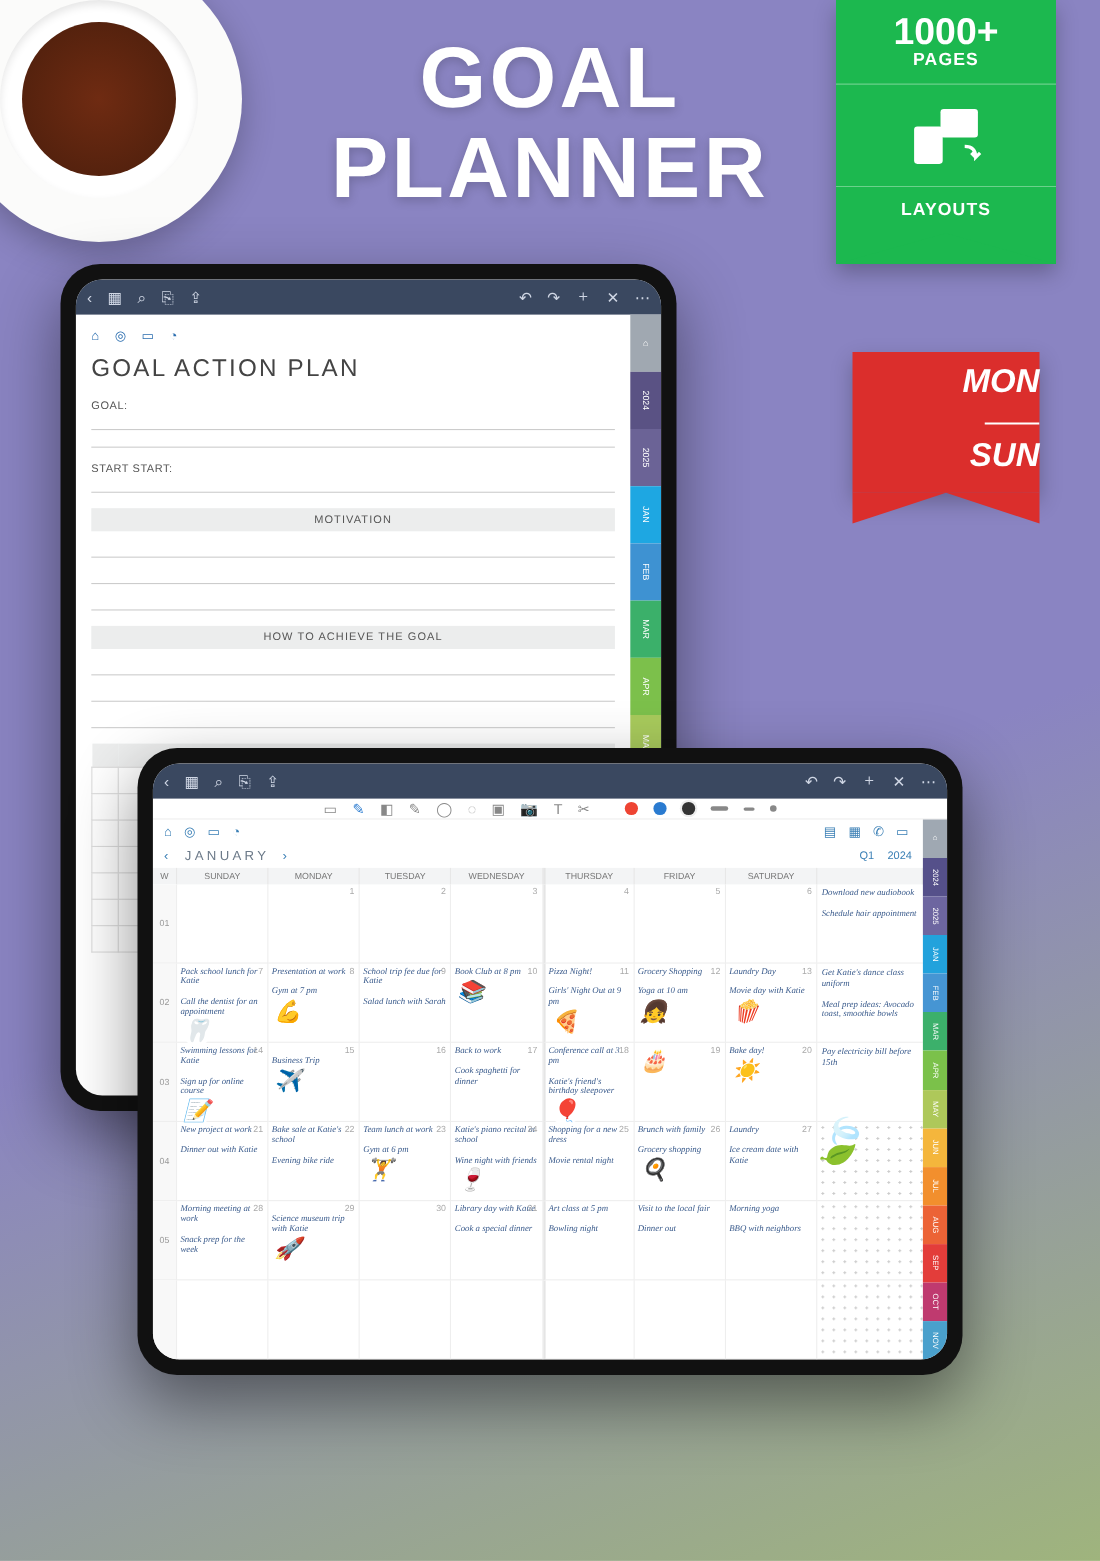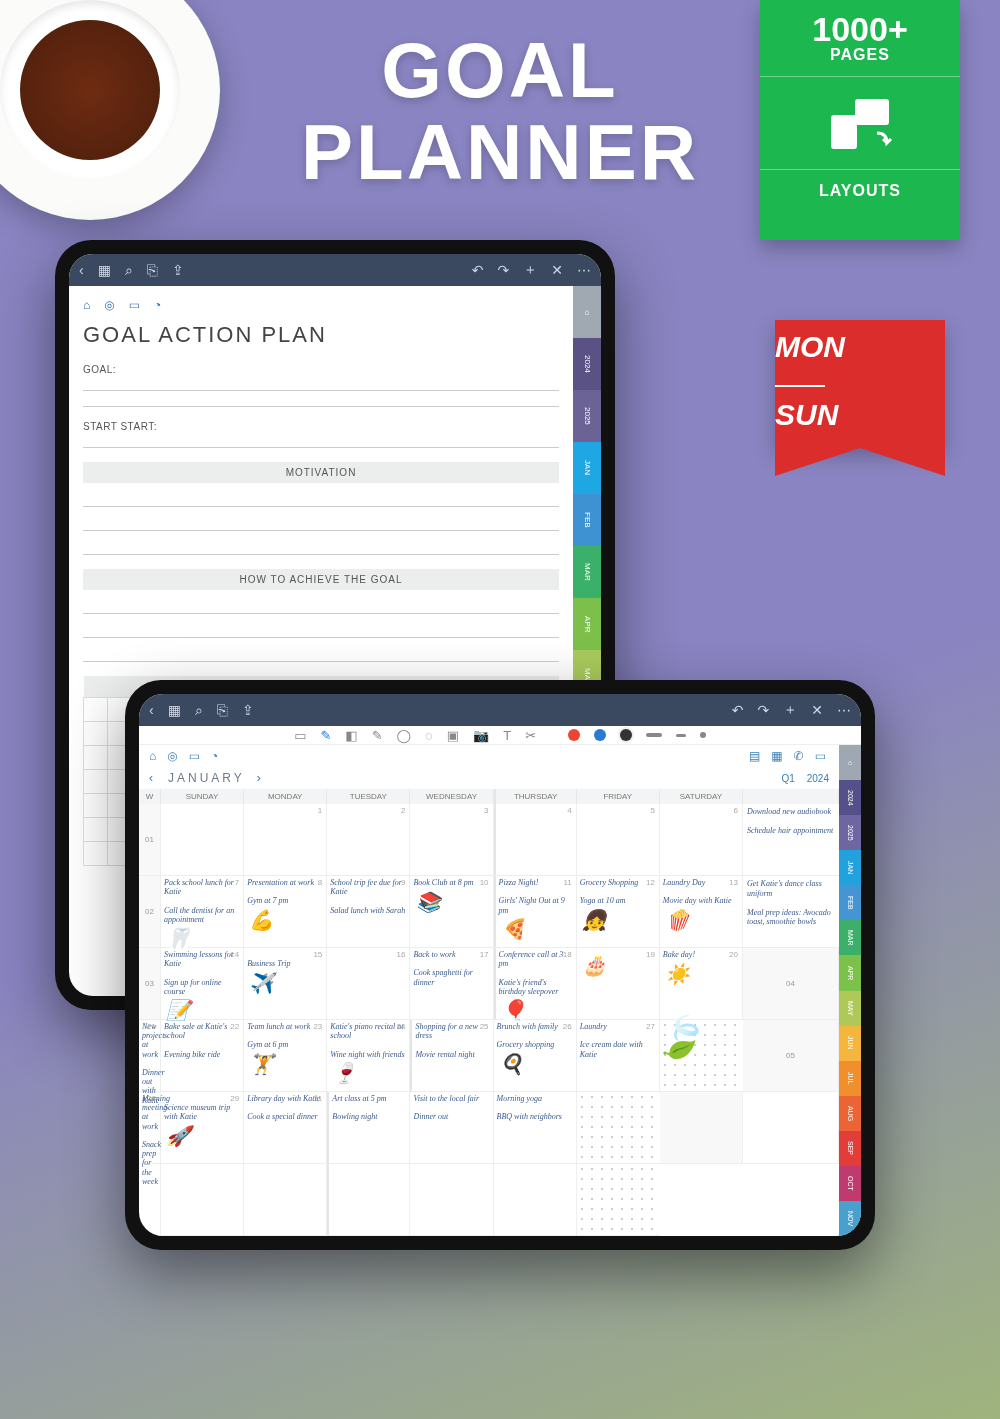--- a/index.html
+++ b/index.html
@@ -20,21 +20,21 @@
   .title { position:absolute; top: 30px; left: 50%; transform: translateX(-50%); text-align:center; color:#fff; font-weight:800; letter-spacing:3px; font-size:78px; line-height:1.05; text-shadow: 0 3px 10px rgba(0,0,0,.2); }
 
   
   .banner { position:absolute; top:0; right:40px; width:200px; background:#1cb84f; color:#fff; text-align:center; box-shadow: 0 8px 18px rgba(0,0,0,.25); }
   .banner .sec { padding:12px 6px; border-bottom:1px solid rgba(255,255,255,.35); }
   .banner .big { font-size:34px; font-weight:800; line-height:1; }
   .banner .sub { font-size:16px; font-weight:600; letter-spacing:1px; }
   .banner svg { display:block; margin:4px auto; }
   .banner .tail { height:0; border-left:100px solid #1cb84f; border-right:100px solid #1cb84f; border-bottom:28px solid transparent; }
 
-  .ribbon2 { position:absolute; top:320px; right:55px; width:170px; background:#db2e2c; color:#fff; text-align:left; font-size:30px; font-style:italic; font-weight:700; box-shadow:0 8px 18px rgba(0,0,0,.25); padding:10px 0 16px; }
+  .ribbon2 { position:absolute; top:320px; right:55px; width:170px; background:#db2e2c; color:#fff; text-align:right; font-size:30px; font-style:italic; font-weight:700; box-shadow:0 8px 18px rgba(0,0,0,.25); padding:10px 0 16px; }
   .ribbon2 .tail { position:absolute; bottom:-28px; left:0; width:0; height:0; border-left:85px solid #db2e2c; border-right:85px solid #db2e2c; border-bottom:28px solid transparent; }
 
   
   .tablet { position:absolute; background:#111; border-radius:36px; padding:14px; box-shadow: 0 24px 60px rgba(0,0,0,.45); }
   .screen { background:#fff; width:100%; height:100%; border-radius:24px; overflow:hidden; position:relative; }
 
   .tablet1 { top:240px; left:55px; width:560px; height:770px; }
   .tablet2 { top:680px; left:125px; width:750px; height:570px; }
 
   
@@ -389,20 +389,21 @@
                 <span class="n">17</span>
                 <div style="white-space: pre-line;">Back to work
 
 Cook spaghetti for dinner</div>
               </div>
               <div class="cell gutter"><span class="n">18</span><div style="white-space: pre-line;">Conference call at 3 pm
 
 Katie's friend's birthday sleepover</div><span class="sticker">🎈</span></div>
               <div class="cell"><span class="n">19</span><div style="white-space: pre-line;"></div><span class="sticker">🎂</span></div>
               <div class="cell"><span class="n">20</span><div style="white-space: pre-line;">Bake day!</div><span class="sticker">☀️</span></div>
+              <div class="side">Pay electricity bill before 15th</div>
               <div class="wk">04</div>
               <div class="cell">
                 <span class="n">21</span>
                 <div style="white-space: pre-line;">New project at work
 
 Dinner out with Katie</div>
               </div>
               <div class="cell">
                 <span class="n">22</span>
                 <div style="white-space: pre-line;">Bake sale at Katie's school
@@ -433,20 +434,24 @@
               <div class="side dots"><span class="sticker" style="font-size: 40px;">🍃</span></div>
               <div class="wk">05</div>
               <div class="cell">
                 <span class="n">28</span>
                 <div style="white-space: pre-line;">Morning meeting at work
 
 Snack prep for the week</div>
               </div>
               <div class="cell"><span class="n">29</span><div style="white-space: pre-line;">
 Science museum trip with Katie</div><span class="sticker">🚀</span></div>
+              <div class="cell">
+                <span class="n">30</span>
+                <div style="white-space: pre-line;"></div>
+              </div>
               <div class="cell">
                 <span class="n">31</span>
                 <div style="white-space: pre-line;">Library day with Katie
 
 Cook a special dinner</div>
               </div>
               <div class="cell gutter">
                 <div style="white-space: pre-line;">Art class at 5 pm
 
 Bowling night</div>

